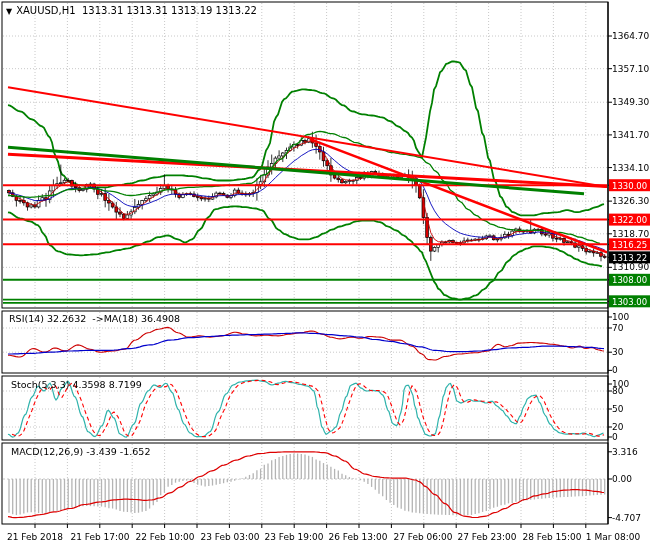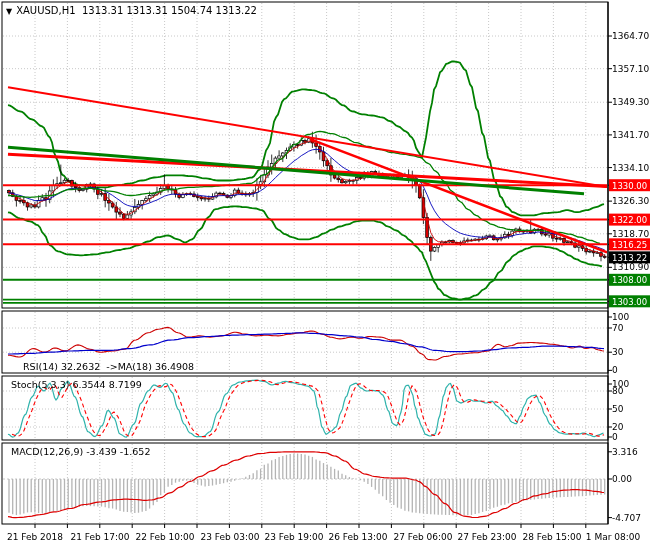--- a/index.html
+++ b/index.html
@@ -3,21 +3,21 @@
 <meta charset="utf-8">
 <style>
   html,body{margin:0;padding:0;background:#fff;}
   #wrap{position:relative;width:650px;height:550px;background:#fff;overflow:hidden;
         font-family:"DejaVu Sans",sans-serif;}
   #cv{position:absolute;left:0;top:0;}
   .ovl{position:absolute;color:#000;white-space:pre;pointer-events:none;}
   #title{left:6px;top:5px;font-size:10px;}
   #title .tri{font-size:8px;margin-right:4px;}
   .plabel{font-size:9.5px;}
-  #rsiL{left:23px;top:313px;margin-top:48px;} #stoL{left:11px;top:379px;} #macL{left:11px;top:446px;}
+  #rsiL{left:9px;top:313px;} #stoL{left:11px;top:379px;} #macL{left:11px;top:446px;}
   svg text{font-family:"DejaVu Sans",sans-serif;font-size:9px;fill:#000;}
   svg text.box{fill:#fff;font-size:8.5px;}
 </style>
 </head>
 <body>
 
 <div id="wrap">
   <svg id="cv" width="650" height="550">
       <g>
         <rect x="2" y="2" width="606" height="306" fill="#fff" stroke="#000" stroke-width="1"></rect>
@@ -723,17 +723,17 @@
         <text x="165" y="540" text-anchor="middle">22 Feb 10:00</text>
         <text x="230" y="540" text-anchor="middle">23 Feb 03:00</text>
         <text x="294" y="540" text-anchor="middle">23 Feb 19:00</text>
         <text x="358" y="540" text-anchor="middle">26 Feb 13:00</text>
         <text x="423" y="540" text-anchor="middle">27 Feb 06:00</text>
         <text x="487" y="540" text-anchor="middle">27 Feb 23:00</text>
         <text x="552" y="540" text-anchor="middle">28 Feb 15:00</text>
         <text x="613" y="540" text-anchor="middle">1 Mar 08:00</text>
       </g>
     </svg>
-  <div id="title" class="ovl"><span class="tri">▼</span><span>XAUUSD,H1  1313.31 1313.31 1504.74 1313.22</span></div>
+  <div id="title" class="ovl"><span class="tri">▼</span><span>XAUUSD,H1  1313.31 1313.31 1313.19 1313.22</span></div>
   <div id="rsiL" class="ovl plabel">RSI(14) 32.2632  -&gt;MA(18) 36.4908</div>
-  <div id="stoL" class="ovl plabel">Stoch(5,3,3) 6.3544 8.7199</div>
+  <div id="stoL" class="ovl plabel">Stoch(5,3,3) 4.3598 8.7199</div>
   <div id="macL" class="ovl plabel">MACD(12,26,9) -3.439 -1.652</div>
 </div>
 
 </body></html>

